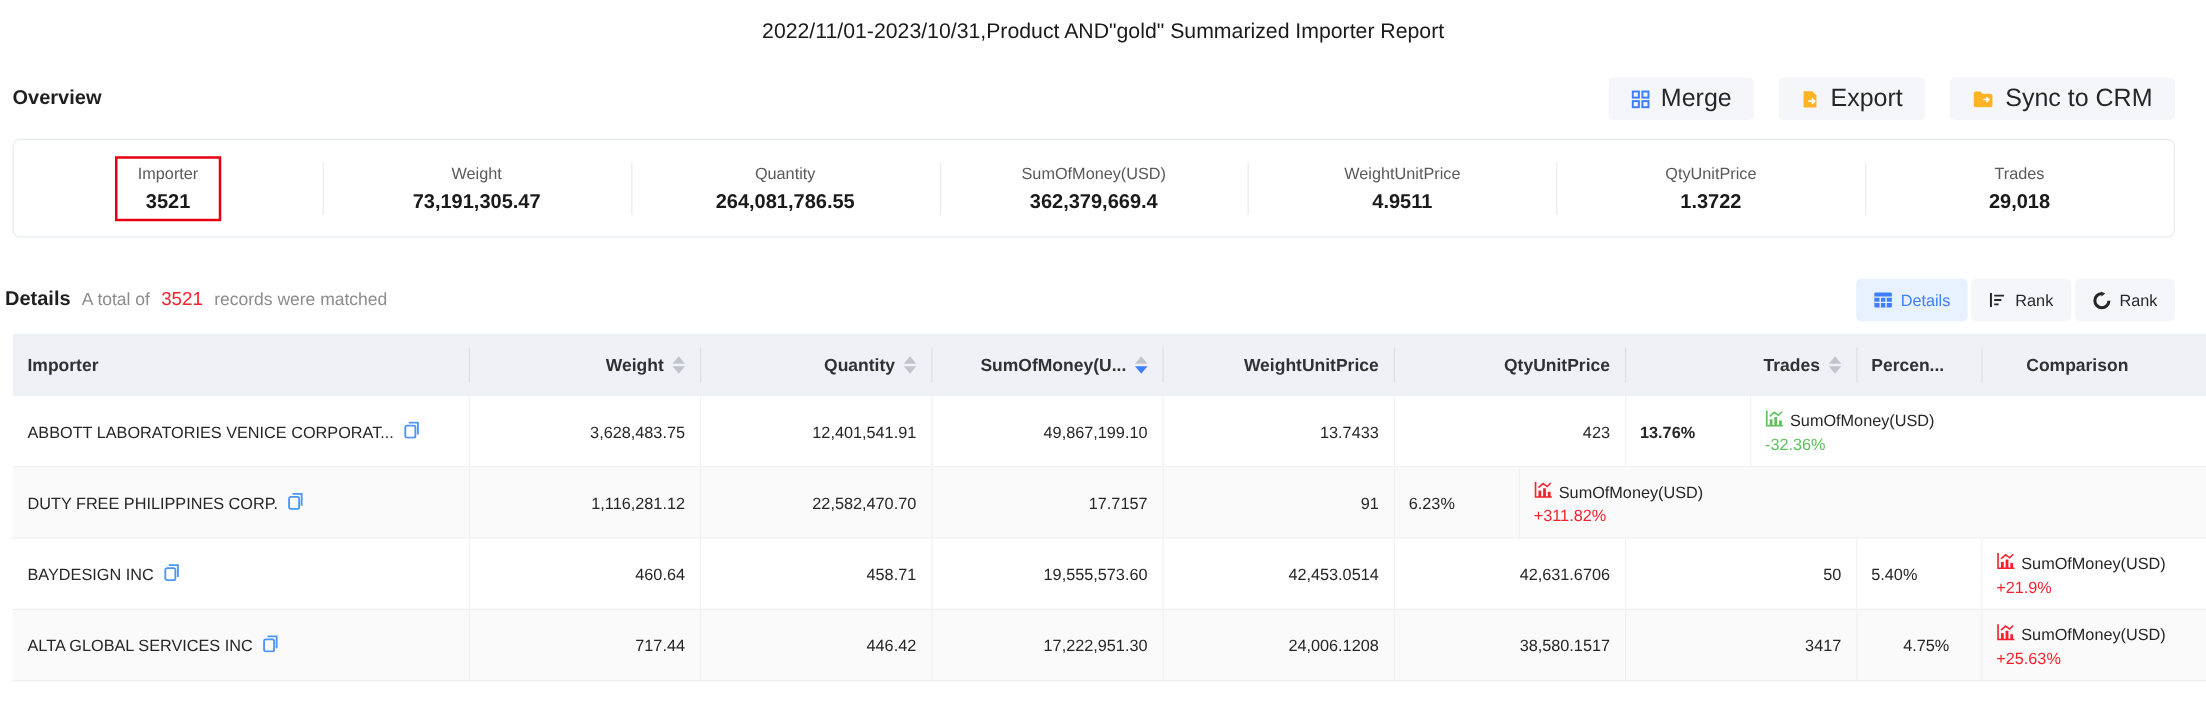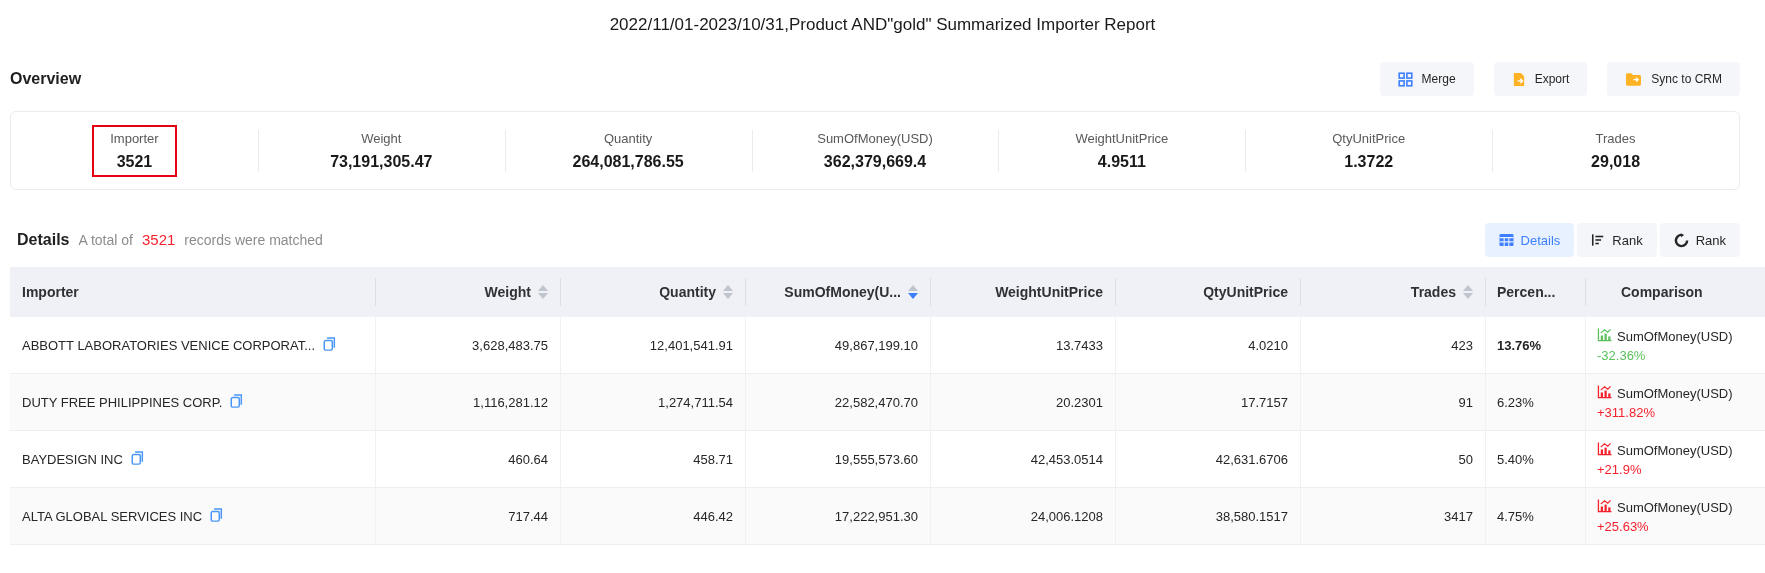--- a/index.html
+++ b/index.html
@@ -15,21 +15,21 @@
   }
   .section-bar {
     display:flex; align-items:center; justify-content:space-between;
     margin:26px 25px 0 10px; height:36px;
   }
   .heading { font-size:16px; font-weight:700; color:#1f1f1f; margin:0; }
   .actions { display:flex; gap:20px; }
   .btn {
     display:flex; align-items:center; gap:9px;
     background:#f5f6fa; border:none; border-radius:4px;
-    height:34px; padding:0 18px; font-size:12px; color:#262626;
+    height:34px; padding:0 18px; font-size:20px; color:#262626;
     font-family:inherit; cursor:pointer;
   }
   .btn .ic, .vbtn .ic { display:flex; align-items:center; }
   
   .overview-card {
     display:flex; align-items:stretch;
     margin:14px 25px 0 10px; height:79px;
     border:1px solid #e8ebf0; border-radius:6px; background:#fff;
   }
   .stat { flex:1; position:relative; display:flex; align-items:center; justify-content:center; }
@@ -40,21 +40,21 @@
   .stat-inner {
     display:flex; flex-direction:column; align-items:center; gap:7px;
     padding:4px 16px; border:2px solid transparent;
   }
   .stat-inner.highlighted { border-color:var(--box-red); }
   .stat-label { font-size:13px; color:#595959; }
   .stat-value { font-size:16px; font-weight:600; color:#1a1a1a; }
   
   .details-bar {
     display:flex; align-items:center; justify-content:space-between;
-    margin:33px 25px 0 17px; height:34px;
+    margin:33px 25px 0 4px; height:34px;
   }
   .details-left { display:flex; align-items:baseline; gap:9px; }
   .muted { font-size:14px; color:#8c8c8c; }
   .count { font-size:15px; font-weight:500; color:var(--red); }
   .view-switch { display:flex; gap:3px; }
   .vbtn {
     display:flex; align-items:center; gap:7px;
     background:#f5f6fa; border:none; border-radius:4px;
     height:34px; padding:0 14px; font-size:13px; color:#262626;
     font-family:inherit; cursor:pointer;
@@ -288,23 +288,20 @@
           <div class="td right" style="width: 185px;">
             <span>12,401,541.91</span>
           </div>
           <div class="td right" style="width: 185px;">
             <span>49,867,199.10</span>
           </div>
           <div class="td right" style="width: 185px;">
             <span>13.7433</span>
           </div>
           <div class="td right" style="width: 185px;">
-            <span>4.0210</span>
-          </div>
-          <div class="td right" style="width: 185px;">
             <span>423</span>
           </div>
           <div class="td left" style="width: 100px; font-weight: bold;">
             <span>13.76%</span>
           </div>
           <div class="td left comparison" style="width: 180px;">
             <div class="comp-line1">
               <span class="ic"><svg width="15" height="14" viewBox="0 0 16 15">
                   <path d="M1.5 0.5v13h14" stroke="#5cc05c" stroke-width="1.4" fill="none"></path>
                   <rect x="4" y="8" width="2.4" height="5.5" fill="#5cc05c"></rect>
@@ -326,27 +323,21 @@
                     <rect x="1" y="4" width="9.2" height="11" rx="1.6" fill="none" stroke="#4a97f7" stroke-width="1.7"></rect>
                     <path d="M4.2 1.2h8.3v11" fill="none" stroke="#4a97f7" stroke-width="1.7"></path>
                   </svg></span>
               </button>
             </span>
           </div>
           <div class="td right" style="width: 185px;">
             <span>1,116,281.12</span>
           </div>
           <div class="td right" style="width: 185px;">
-            <span>1,274,711.54</span>
-          </div>
-          <div class="td right" style="width: 185px;">
             <span>22,582,470.70</span>
-          </div>
-          <div class="td right" style="width: 185px;">
-            <span>20.2301</span>
           </div>
           <div class="td right" style="width: 185px;">
             <span>17.7157</span>
           </div>
           <div class="td right" style="width: 185px; justify-content: flex-end;">
             <span>91</span>
           </div>
           <div class="td left" style="width: 100px;">
             <span>6.23%</span>
           </div>
@@ -434,21 +425,21 @@
           </div>
           <div class="td right" style="width: 185px;">
             <span>24,006.1208</span>
           </div>
           <div class="td right" style="width: 185px;">
             <span>38,580.1517</span>
           </div>
           <div class="td right" style="width: 185px;">
             <span>3417</span>
           </div>
-          <div class="td left" style="width: 100px;">
+          <div class="td left" style="width: 100px; justify-content: center;">
             <span>4.75%</span>
           </div>
           <div class="td left comparison" style="width: 180px;">
             <div class="comp-line1">
               <span class="ic"><svg width="15" height="14" viewBox="0 0 16 15">
                   <path d="M1.5 0.5v13h14" stroke="#f5222d" stroke-width="1.4" fill="none"></path>
                   <rect x="4" y="8" width="2.4" height="5.5" fill="#f5222d"></rect>
                   <rect x="8" y="6" width="2.4" height="7.5" fill="#f5222d"></rect>
                   <rect x="12" y="9" width="2.4" height="4.5" fill="#f5222d"></rect>
                   <path d="M4 5.5l4-3.5 3.5 2.5 3-3" stroke="#f5222d" stroke-width="1.3" fill="none"></path>

